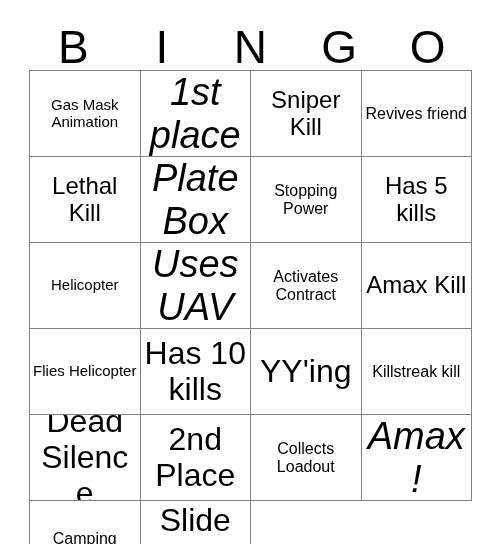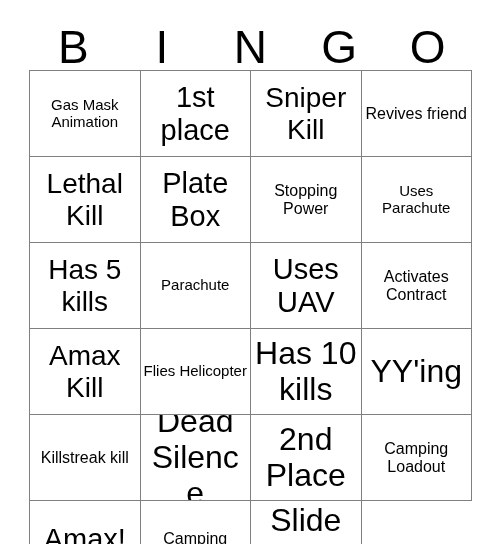--- a/index.html
+++ b/index.html
@@ -65,22 +65,22 @@
     overflow: hidden;
     background: #ffffff;
   }
   .cell-text {
     display: block;
     width: 100%;
     line-height: 1.12;
     word-wrap: break-word;
     color: #000000;
   }
-  .sz-xl  { font-size: 29px; }
-  .sz-lg  { font-size: 28px; }
+  .sz-xl  { font-size: 38px; font-style: italic; }
+  .sz-lg  { font-size: 24px; }
   .sz-md  { font-size: 32px; }
   .sz-sm  { font-size: 16px; }
   .sz-xs  { font-size: 15px; }
 </style>
 </head>
 <body>
 
 <div id="card">
 
   <div id="header-row">
@@ -107,27 +107,24 @@
       <div class="cell">
         <span class="cell-text sz-lg">Lethal Kill</span>
       </div>
       <div class="cell">
         <span class="cell-text sz-xl">Plate Box</span>
       </div>
       <div class="cell">
         <span class="cell-text sz-sm">Stopping Power</span>
       </div>
       <div class="cell">
-        <span class="cell-text sz-xs">Uses Parachute</span>
-      </div>
-      <div class="cell">
         <span class="cell-text sz-lg">Has 5 kills</span>
       </div>
       <div class="cell">
-        <span class="cell-text sz-xs">Parachute</span>
+        <span class="cell-text sz-xs">Helicopter</span>
       </div>
       <div class="cell">
         <span class="cell-text sz-xl">Uses UAV</span>
       </div>
       <div class="cell">
         <span class="cell-text sz-sm">Activates Contract</span>
       </div>
       <div class="cell">
         <span class="cell-text sz-lg">Amax Kill</span>
       </div>
@@ -143,21 +140,21 @@
       <div class="cell">
         <span class="cell-text sz-sm">Killstreak kill</span>
       </div>
       <div class="cell">
         <span class="cell-text sz-md">Dead Silence</span>
       </div>
       <div class="cell">
         <span class="cell-text sz-md">2nd Place</span>
       </div>
       <div class="cell">
-        <span class="cell-text sz-sm">Camping Loadout</span>
+        <span class="cell-text sz-sm">Collects Loadout</span>
       </div>
       <div class="cell">
         <span class="cell-text sz-xl">Amax!</span>
       </div>
       <div class="cell">
         <span class="cell-text sz-sm">Camping</span>
       </div>
       <div class="cell">
         <span class="cell-text sz-md">Slide cancel</span>
       </div>

